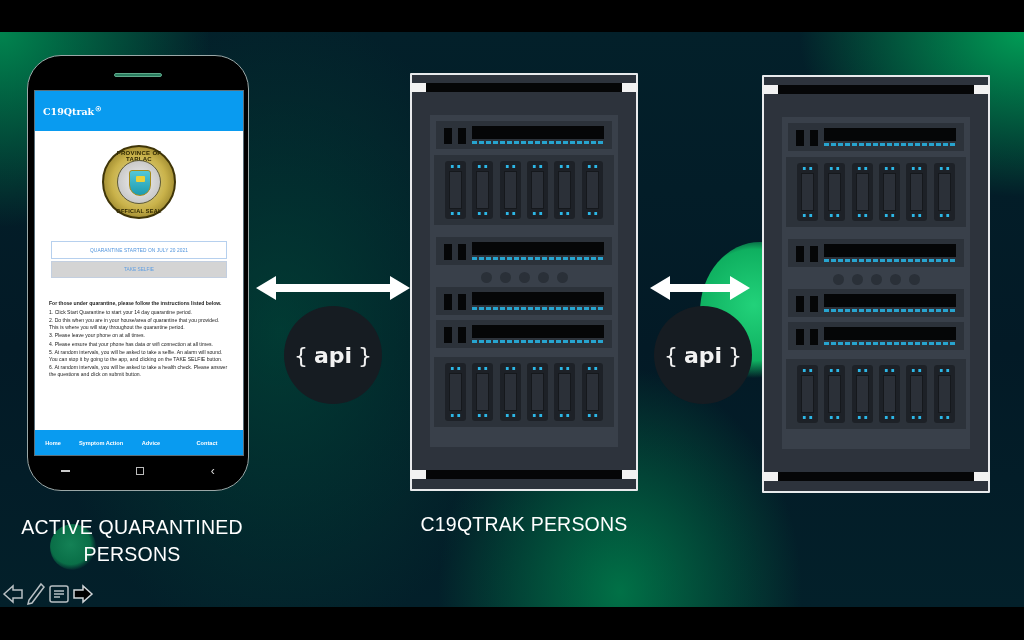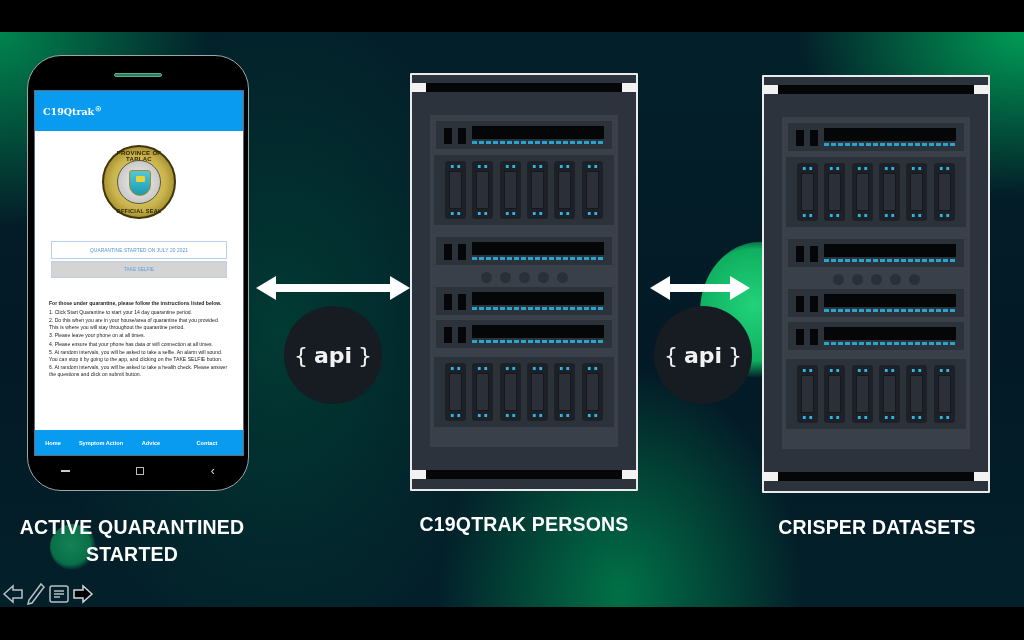--- a/index.html
+++ b/index.html
@@ -134,21 +134,21 @@
   .arrow { position: absolute; height: 22px; }
   .arrow svg { display: block; }
   .api {
     position: absolute; width: 98px; height: 98px; border-radius: 50%; background: #161c22;
     display: flex; align-items: center; justify-content: center;
     color: #f2f2f2; font-family: "DejaVu Sans", sans-serif; font-size: 22px; font-weight: bold;
   }
   .api .brace { font-weight: normal; font-size: 22px; }
 
   .label {
-    position: absolute; color: #fff; font-weight: bold; font-size: 19.5px; text-align: center; line-height: 27px;
+    position: absolute; color: #fff; font-weight: normal; font-size: 19.5px; text-align: center; line-height: 27px;
     font-family: "Liberation Sans", sans-serif; letter-spacing: 0.2px;
   }
 
   .navtools { position: absolute; left: 2px; top: 550px; display: flex; gap: 2px; align-items: center; }
   .navtools span { display: block; }
 </style>
 </head>
 <body>
 
 <div class="slide">
@@ -377,24 +377,23 @@
     <span class="brace">}</span>
   </div>
   <div class="api" style="left:654px; top:274px;">
     <span class="brace">{</span>
     <span style="margin:0 6px;">api</span>
     <span class="brace">}</span>
   </div>
 
   <div class="label" style="left:0px; top:482px; width:264px;">
     <div>ACTIVE QUARANTINED</div>
-    <div>STARTED</div>
+    <div>PERSONS</div>
   </div>
   <div class="label" style="left:400px; top:479px; width:248px;">C19QTRAK PERSONS</div>
-  <div class="label" style="left:750px; top:482px; width:254px;">CRISPER DATASETS</div>
 
   <div class="navtools">
     <span>
       <svg width="22" height="22" viewBox="0 0 22 22">
           <polygon points="2,11 11,3 11,7 20,7 20,15 11,15 11,19" fill="none" stroke="#b9c0c4" stroke-width="1.5"></polygon>
         </svg>
     </span>
     <span>
       <svg width="20" height="24" viewBox="0 0 20 24">
           <path d="M15 2 L18 5 L6 21 L2 22 L3 18 Z" fill="none" stroke="#b9c0c4" stroke-width="1.5"></path>

